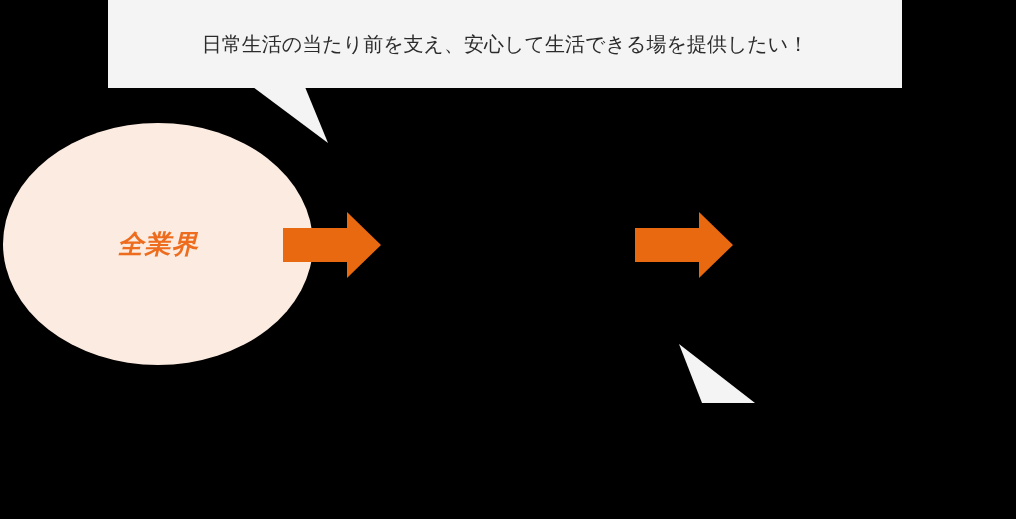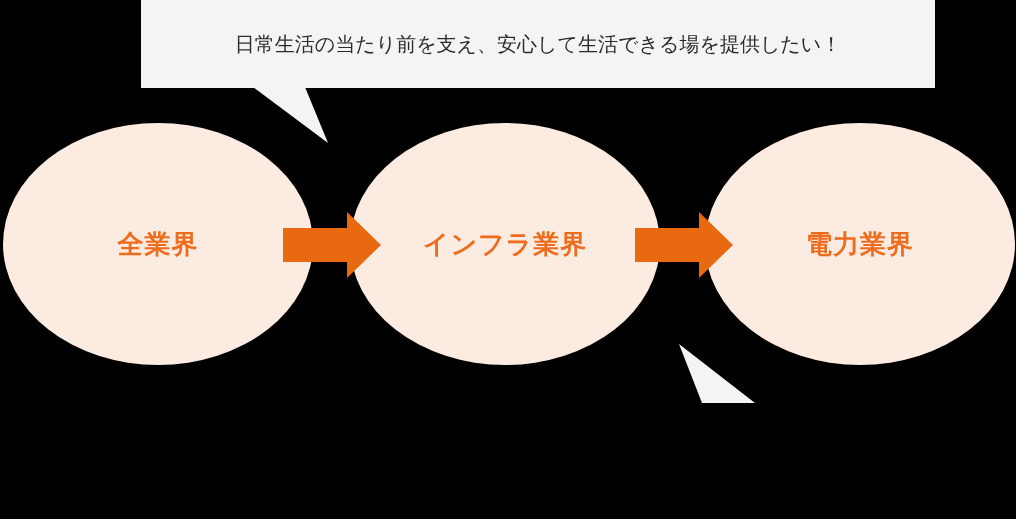--- a/index.html
+++ b/index.html
@@ -16,21 +16,20 @@
   .bubble {
     position: absolute;
     background: var(--bubble-bg, #f4f4f4);
     color: var(--bubble-text, #2b2b2b);
     display: flex;
     align-items: center;
     justify-content: center;
     text-align: center;
     font-size: 20px;
     line-height: 31px;
-    margin-left: 33px;
   }
   .bubble-top    { left: 108px; top: 0;     width: 794px; height: 88px;  }
   .bubble-bottom { left: 107px; top: 402px; width: 795px; height: 117px; }
   .tail {
     position: absolute;
     display: block;
   }
   .tail polygon { fill: var(--bubble-bg, #f4f4f4); }
   .tail-top    { left: 253px; top: 87px;  }
   .tail-bottom { left: 679px; top: 344px; }
@@ -40,21 +39,21 @@
     position: absolute;
     top: 123px;
     width: 310px;
     height: 242px;
     border-radius: 50%;
     background: var(--ellipse-fill, #fcebe0);
     display: flex;
     align-items: center;
     justify-content: center;
   }
-  .stage-1 { left: 3px;   }
+  .stage-1 { left: 3px; font-style: italic;   }
   .stage-2 { left: 350px; }
   .stage-3 { left: 705px; }
   .stage-label {
     color: var(--label-orange, #ed6c1e);
     font-size: 26px;
     font-weight: bold;
     letter-spacing: 1px;
     white-space: nowrap;
   }
 
@@ -72,26 +71,20 @@
   <div class="bubble bubble-top">
     <span>日常生活の当たり前を支え、安心して生活できる場を提供したい！</span>
   </div>
   <svg class="tail tail-top" width="75" height="56" viewBox="0 0 75 56">
     <polygon points="0,0 52,0 75,56"></polygon>
   </svg>
 
   <div class="stage stage-1">
     <span class="stage-label">全業界</span>
   </div>
-  <div class="stage stage-2">
-    <span class="stage-label">インフラ業界</span>
-  </div>
-  <div class="stage stage-3">
-    <span class="stage-label">電力業界</span>
-  </div>
 
   <svg class="arrow arrow-1" width="98" height="66" viewBox="0 0 98 66">
     <polygon points="0,16 64,16 64,0 98,33 64,66 64,50 0,50"></polygon>
   </svg>
   <svg class="arrow arrow-2" width="98" height="66" viewBox="0 0 98 66">
     <polygon points="0,16 64,16 64,0 98,33 64,66 64,50 0,50"></polygon>
   </svg>
 
   <svg class="tail tail-bottom" width="76" height="59" viewBox="0 0 76 59">
     <polygon points="0,0 76,59 23,59"></polygon>

